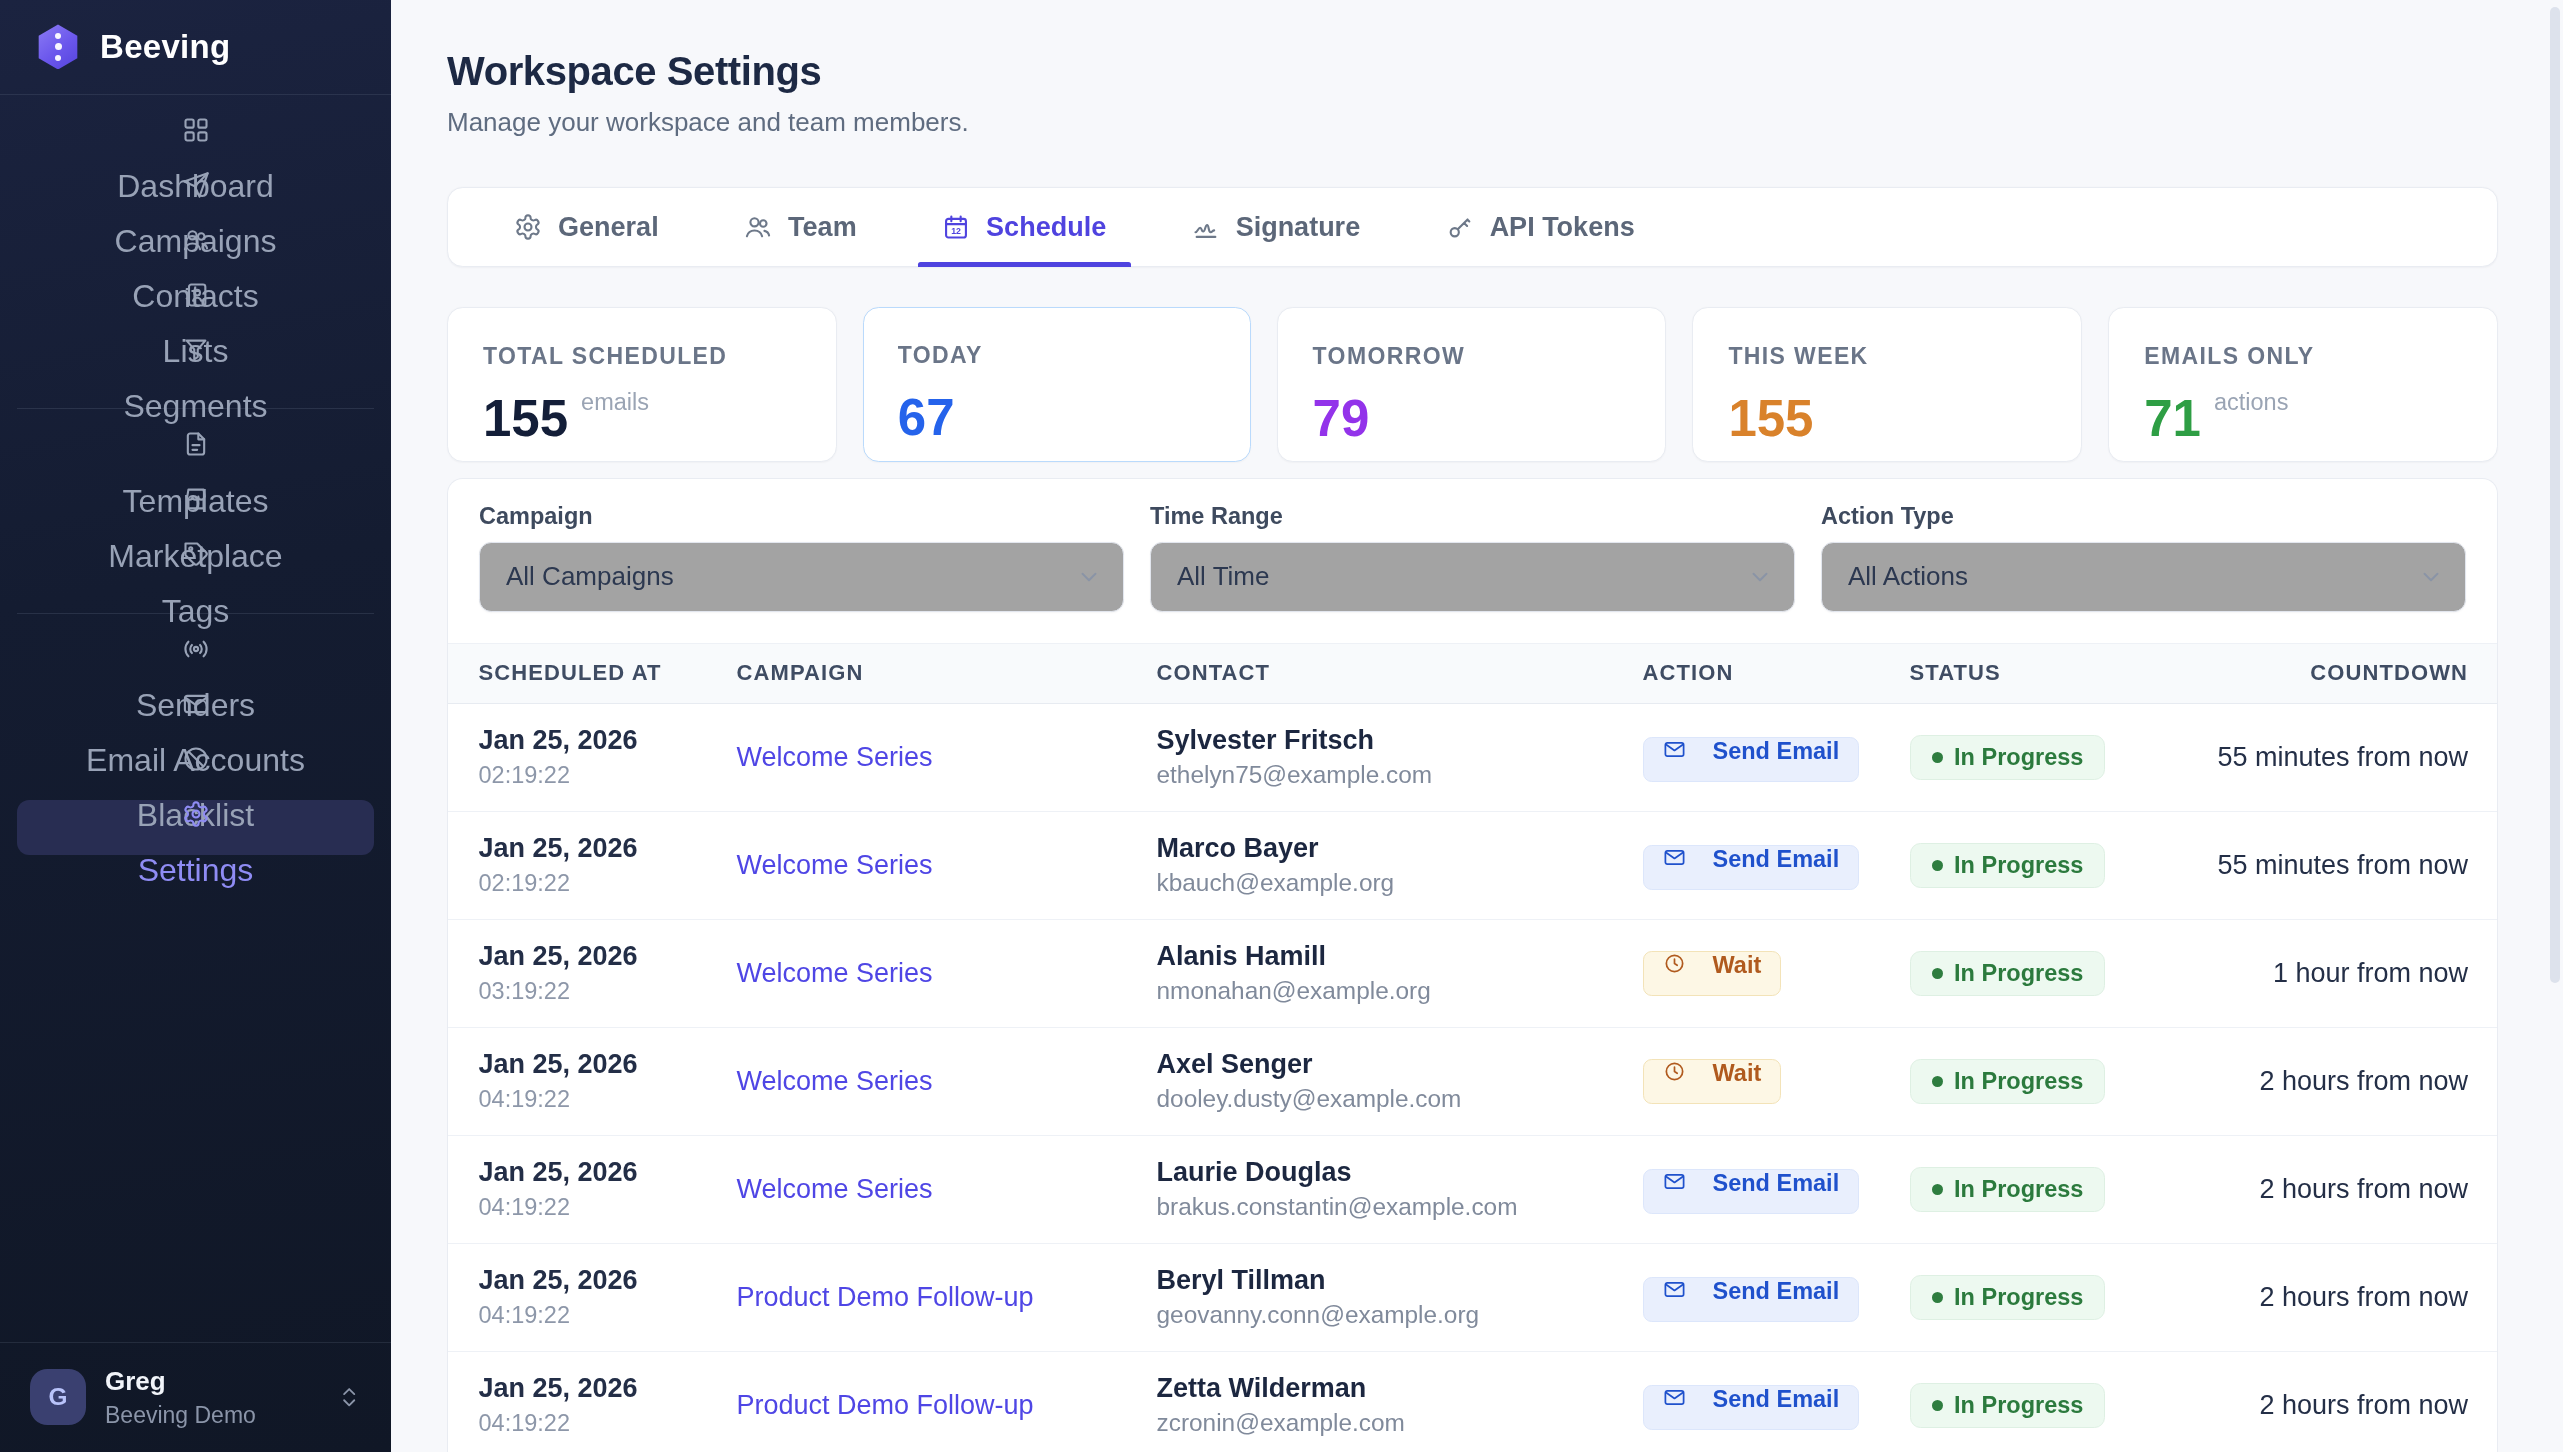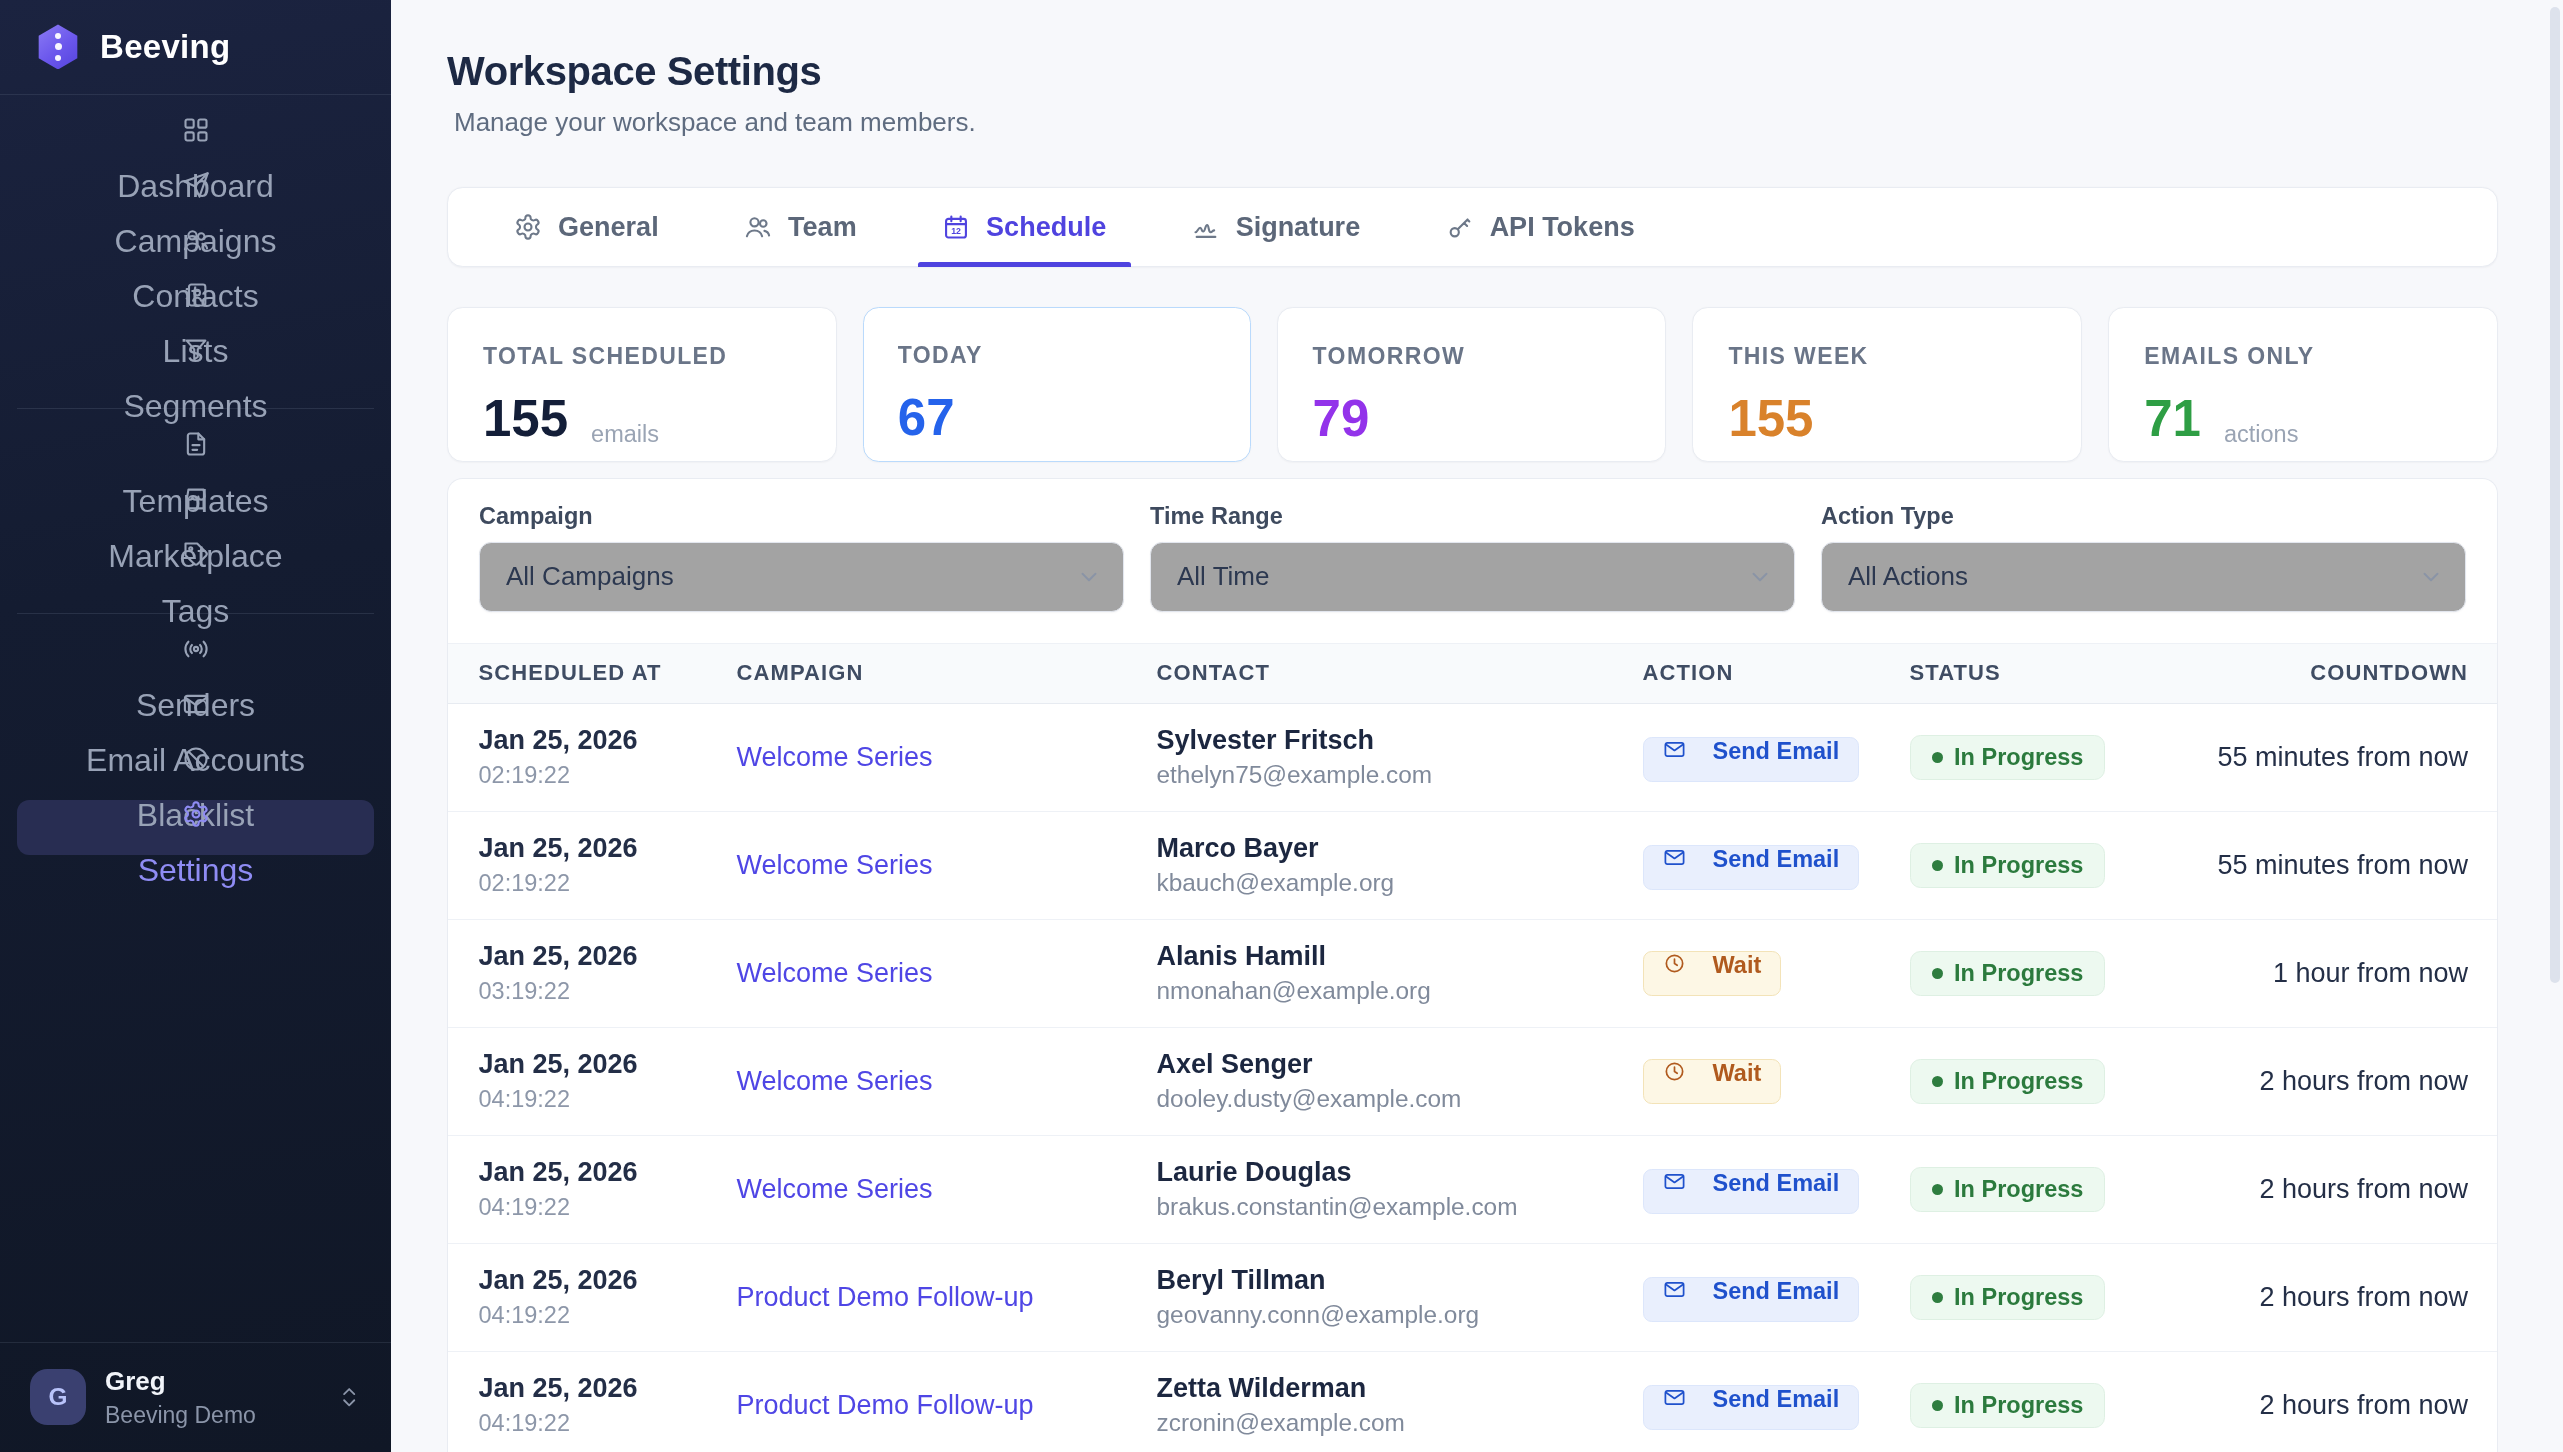--- a/index.html
+++ b/index.html
@@ -33,39 +33,39 @@
     padding:23px 30px; display:flex; align-items:center; gap:19px; cursor:pointer; }
   .avatar { width:56px; height:56px; border-radius:17.4px; background:#3a4070; color:#b9c3fa;
     display:grid; place-items:center; font-size:24.4px; font-weight:700; flex:none; }
   .user-name { font-size:26px; font-weight:600; color:#f1f4f9; }
   .user-org { font-size:23px; color:#8b95a9; margin-top:5.2px; }
   .u-chev { width:24.4px; height:24.4px; color:#8b95a9; margin-left:auto; }
 
   
   .main { flex:1; padding:49px 65px 0 56px; }
   h1 { font-size:40px; font-weight:700; color:#1d2944; letter-spacing:-0.4px; line-height:44px;}
-  .subtitle { margin-top:14px; font-size:26px; color:#5f6c80; line-height:31px;margin-left:7px; }
+  .subtitle { margin-top:14px; font-size:26px; color:#5f6c80; line-height:31px; }
 
   .tabs-card { margin-top:49px; background:#fff; border:0.9px solid #e9ecf2; border-radius:15.7px;
     height:80px; display:flex; align-items:stretch; padding:0 42px;
     box-shadow:0 0.9px 1.7px rgba(16,24,40,.04); }
   .tab { position:relative; display:flex; align-items:center; gap:15.7px; padding:0 24.4px;
     margin-right:37px; font-size:27px; font-weight:600; color:#5c6779; cursor:pointer; }
   .t-icon { width:28px; height:28px; display:inline-flex; color:#6d7889; }
   .tab.active { color:#4f43df; }
   .tab.active .t-icon { color:#4f43df; }
   .tab.active::after { content:""; position:absolute; left:0; right:0; bottom:-0.9px;
     height:5.2px; background:#4f43df; border-radius:2.6px 2.6px 0 0; }
 
   .stats-row { margin-top:40px; display:flex; gap:26px; }
   .stat { flex:1; background:#fff; border:0.9px solid #e9ecf2; border-radius:15.7px;
     height:155px; padding:35px 35px 0; box-shadow:0 0.9px 1.7px rgba(16,24,40,.03); cursor:pointer; }
   .stat.highlighted { border:1.7px solid #badafc; padding:34px 34px 0; }
   .stat-label { font-size:23px; font-weight:600; color:#6a7588; letter-spacing:.06em; }
-  .stat-value-row { margin-top:19px; display:flex; align-items:flex-end; gap:23px; }
+  .stat-value-row { margin-top:19px; display:flex; align-items:flex-start; gap:13px; }
   .stat-value { font-size:51px; font-weight:700; color:#131e38; }
   .stat-suffix { font-size:23.5px; color:#9aa4b4; }
 
   .content-card { margin-top:15.7px; background:#fff; border:0.9px solid #e9ecf2; border-bottom:none;
     border-radius:15.7px 15.7px 0 0; height:1046px; overflow:hidden; }
   .filters { padding:23px 31px 31px; display:grid; grid-template-columns:repeat(3,1fr); gap:26px; }
   .filter-label { font-size:23.5px; font-weight:600; color:#3e4a5e; margin-bottom:12.2px; line-height:28px;}
   .select { height:70px; border:0.9px solid #e2e6ee; border-radius:12.2px; background:#a3a3a3;
     display:flex; align-items:center; justify-content:space-between; padding:0 21px 0 26px;
     font-size:26px; color:#2c3850; box-shadow:0 0.9px 1.7px rgba(16,24,40,.04); cursor:pointer; }

